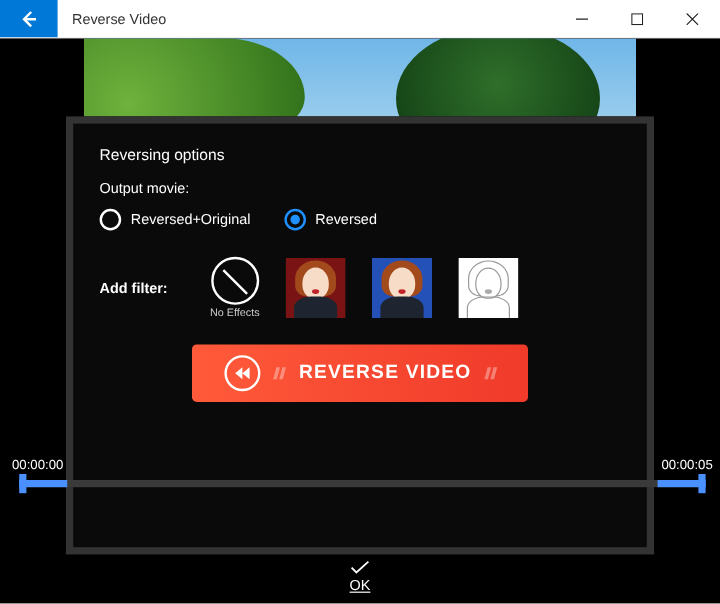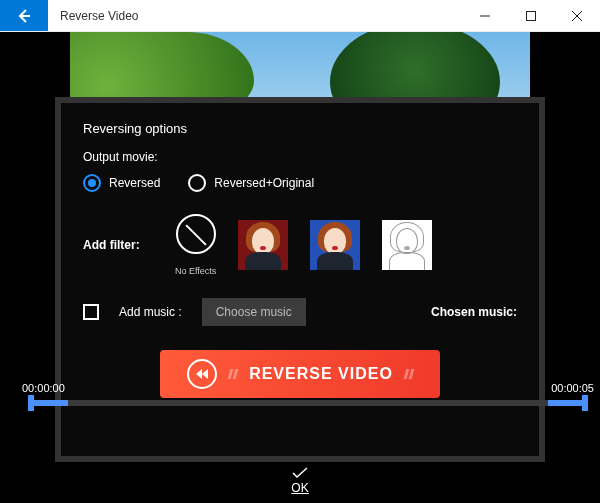--- a/index.html
+++ b/index.html
@@ -27,21 +27,21 @@
 .label-strong { font-size: 12px; font-weight: 400; margin-bottom: 10px; }
 
 .radio-row { display: flex; gap: 28px; margin-bottom: 22px; align-items: center; font-size: 12px; }
 .radio { display: flex; align-items: center; gap: 8px; }
 .radio-circle { width: 18px; height: 18px; border-radius: 50%; border: 2px solid #fff; display: flex; align-items: center; justify-content: center; }
 .radio-circle.sel { border-color: #1e90ff; }
 .radio-dot { width: 8px; height: 8px; border-radius: 50%; background: #1e90ff; }
 
 .filter-row { display: flex; align-items: center; gap: 22px; margin-bottom: 22px; }
 .filter-label { font-size: 12px; font-weight: 600; width: 70px; }
-.filter-item { display: flex; flex-direction: column; align-items: center; gap: 12px; }
+.filter-item { display: flex; flex-direction: column; align-items: center; gap: 1px; }
 .nofx { width: 40px; height: 40px; border: 2px solid #fff; border-radius: 50%; position: relative; }
 .nofx::after { content: ""; position: absolute; left: 4px; right: 4px; top: 50%; border-top: 2px solid #fff; transform: rotate(45deg); }
 .nofx-cap { font-size: 9px; color: #ccc; }
 .thumb { width: 50px; height: 50px; position: relative; overflow: hidden; }
 .thumb .bg { position: absolute; inset: 0; }
 .thumb .face { position: absolute; left: 50%; top: 8px; width: 22px; height: 26px; background: #f7dcc8; border-radius: 50% 50% 45% 45%; transform: translateX(-50%); }
 .thumb .hair { position: absolute; left: 50%; top: 2px; width: 34px; height: 30px; border-radius: 50% 50% 30% 30%; transform: translateX(-50%); }
 .thumb .body { position: absolute; left: 50%; bottom: -6px; width: 36px; height: 24px; background: #1f2530; border-radius: 40% 40% 0 0; transform: translateX(-50%); }
 .thumb .lips { position: absolute; left: 50%; top: 26px; width: 6px; height: 4px; background: #c0222a; border-radius: 50%; transform: translateX(-50%); }
 .t1 .bg { background: #7a1414; } .t1 .hair { background: #a34a1d; }
@@ -52,21 +52,21 @@
 .checkbox { width: 16px; height: 16px; border: 2px solid #fff; }
 .choose-music { background: #3c3c3c; color: #bbb; padding: 7px 14px; font-size: 12px; }
 .chosen-label { font-weight: 600; margin-left: auto; }
 
 .reverse-btn { margin: 0 auto; width: 280px; height: 48px; background: linear-gradient(90deg, #ff5a3a, #f03a2a); border-radius: 4px; display: flex; align-items: center; justify-content: center; gap: 12px; color: #fff; font-weight: 700; font-size: 16px; letter-spacing: 1px; }
 .rev-icon { width: 30px; height: 30px; border: 2px solid #fff; border-radius: 50%; display: flex; align-items: center; justify-content: center; }
 .rev-icon svg { width: 14px; height: 14px; }
 .rev-trail-l, .rev-trail-r { display:flex; gap:2px; }
 .rev-trail-l span, .rev-trail-r span { width:3px; height:10px; background:rgba(255,255,255,.35); transform: skewX(-15deg); }
 
-.timeline { position: absolute; left: 16px; right: 0; top: 350px; height: 30px; pointer-events: none; }
+.timeline { position: absolute; left: 4px; right: 0; top: 350px; height: 30px; pointer-events: none; }
 .tl-left, .tl-right { position: absolute; top: 0; font-size: 11px; color: #fff; }
 .tl-left { left: 6px; } .tl-right { right: 6px; }
 .track { position: absolute; top: 18px; left: 12px; right: 12px; height: 6px; background: #3a3a3a; }
 .track-fill-l { position: absolute; left: 0; width: 40px; height: 6px; background: #4a90ff; top: 0; }
 .track-fill-r { position: absolute; right: 0; width: 40px; height: 6px; background: #4a90ff; top: 0; }
 .handle { position: absolute; top: -5px; width: 6px; height: 16px; background: #4a90ff; }
 .handle.l { left: 0; } .handle.r { right: 0; }
 
 .ok-area { position: absolute; bottom: 8px; left: 0; right: 0; display: flex; flex-direction: column; align-items: center; gap: 2px; color: #fff; font-size: 12px; text-decoration: underline; }
 .ok-area svg { width: 16px; height: 12px; }
@@ -110,28 +110,28 @@
       <div class="tree"></div>
       <div class="grass"></div>
   </div>
 
   <div class="panel">
     <h2>Reversing options</h2>
     <div class="label-strong">Output movie:</div>
 
     <div class="radio-row">
       <div class="radio">
+        <div class="radio-circle"></div>
+        <span>Reversed+Original</span>
+      </div>
+      <div class="radio">
         <div class="radio-circle sel">
             <div class="radio-dot"></div>
           </div>
         <span>Reversed</span>
-      </div>
-      <div class="radio">
-        <div class="radio-circle"></div>
-        <span>Reversed+Original</span>
       </div>
     </div>
 
     <div class="filter-row">
       <div class="filter-label">Add filter:</div>
       <div class="filter-item">
         <div class="nofx"></div>
         <div class="nofx-cap">No Effects</div>
       </div>
       <div class="thumb t1">
@@ -150,26 +150,20 @@
         </div>
       <div class="thumb t3">
           <div class="bg"></div>
           <div class="hair"></div>
           <div class="face"></div>
           <div class="lips"></div>
           <div class="body"></div>
         </div>
     </div>
 
-    <div class="music-row">
-      <div class="checkbox"></div>
-      <div>Add music :</div>
-      <div class="choose-music">Choose music</div>
-      <div class="chosen-label">Chosen music:</div>
-    </div>
 
     <div class="reverse-btn">
       <div class="rev-icon">
         <svg viewBox="0 0 14 14">
             <path d="M7 2 1 7l6 5zM13 2 7 7l6 5z" fill="#fff"></path>
           </svg>
       </div>
       <div class="rev-trail-l">
           <span></span>
           <span></span>

